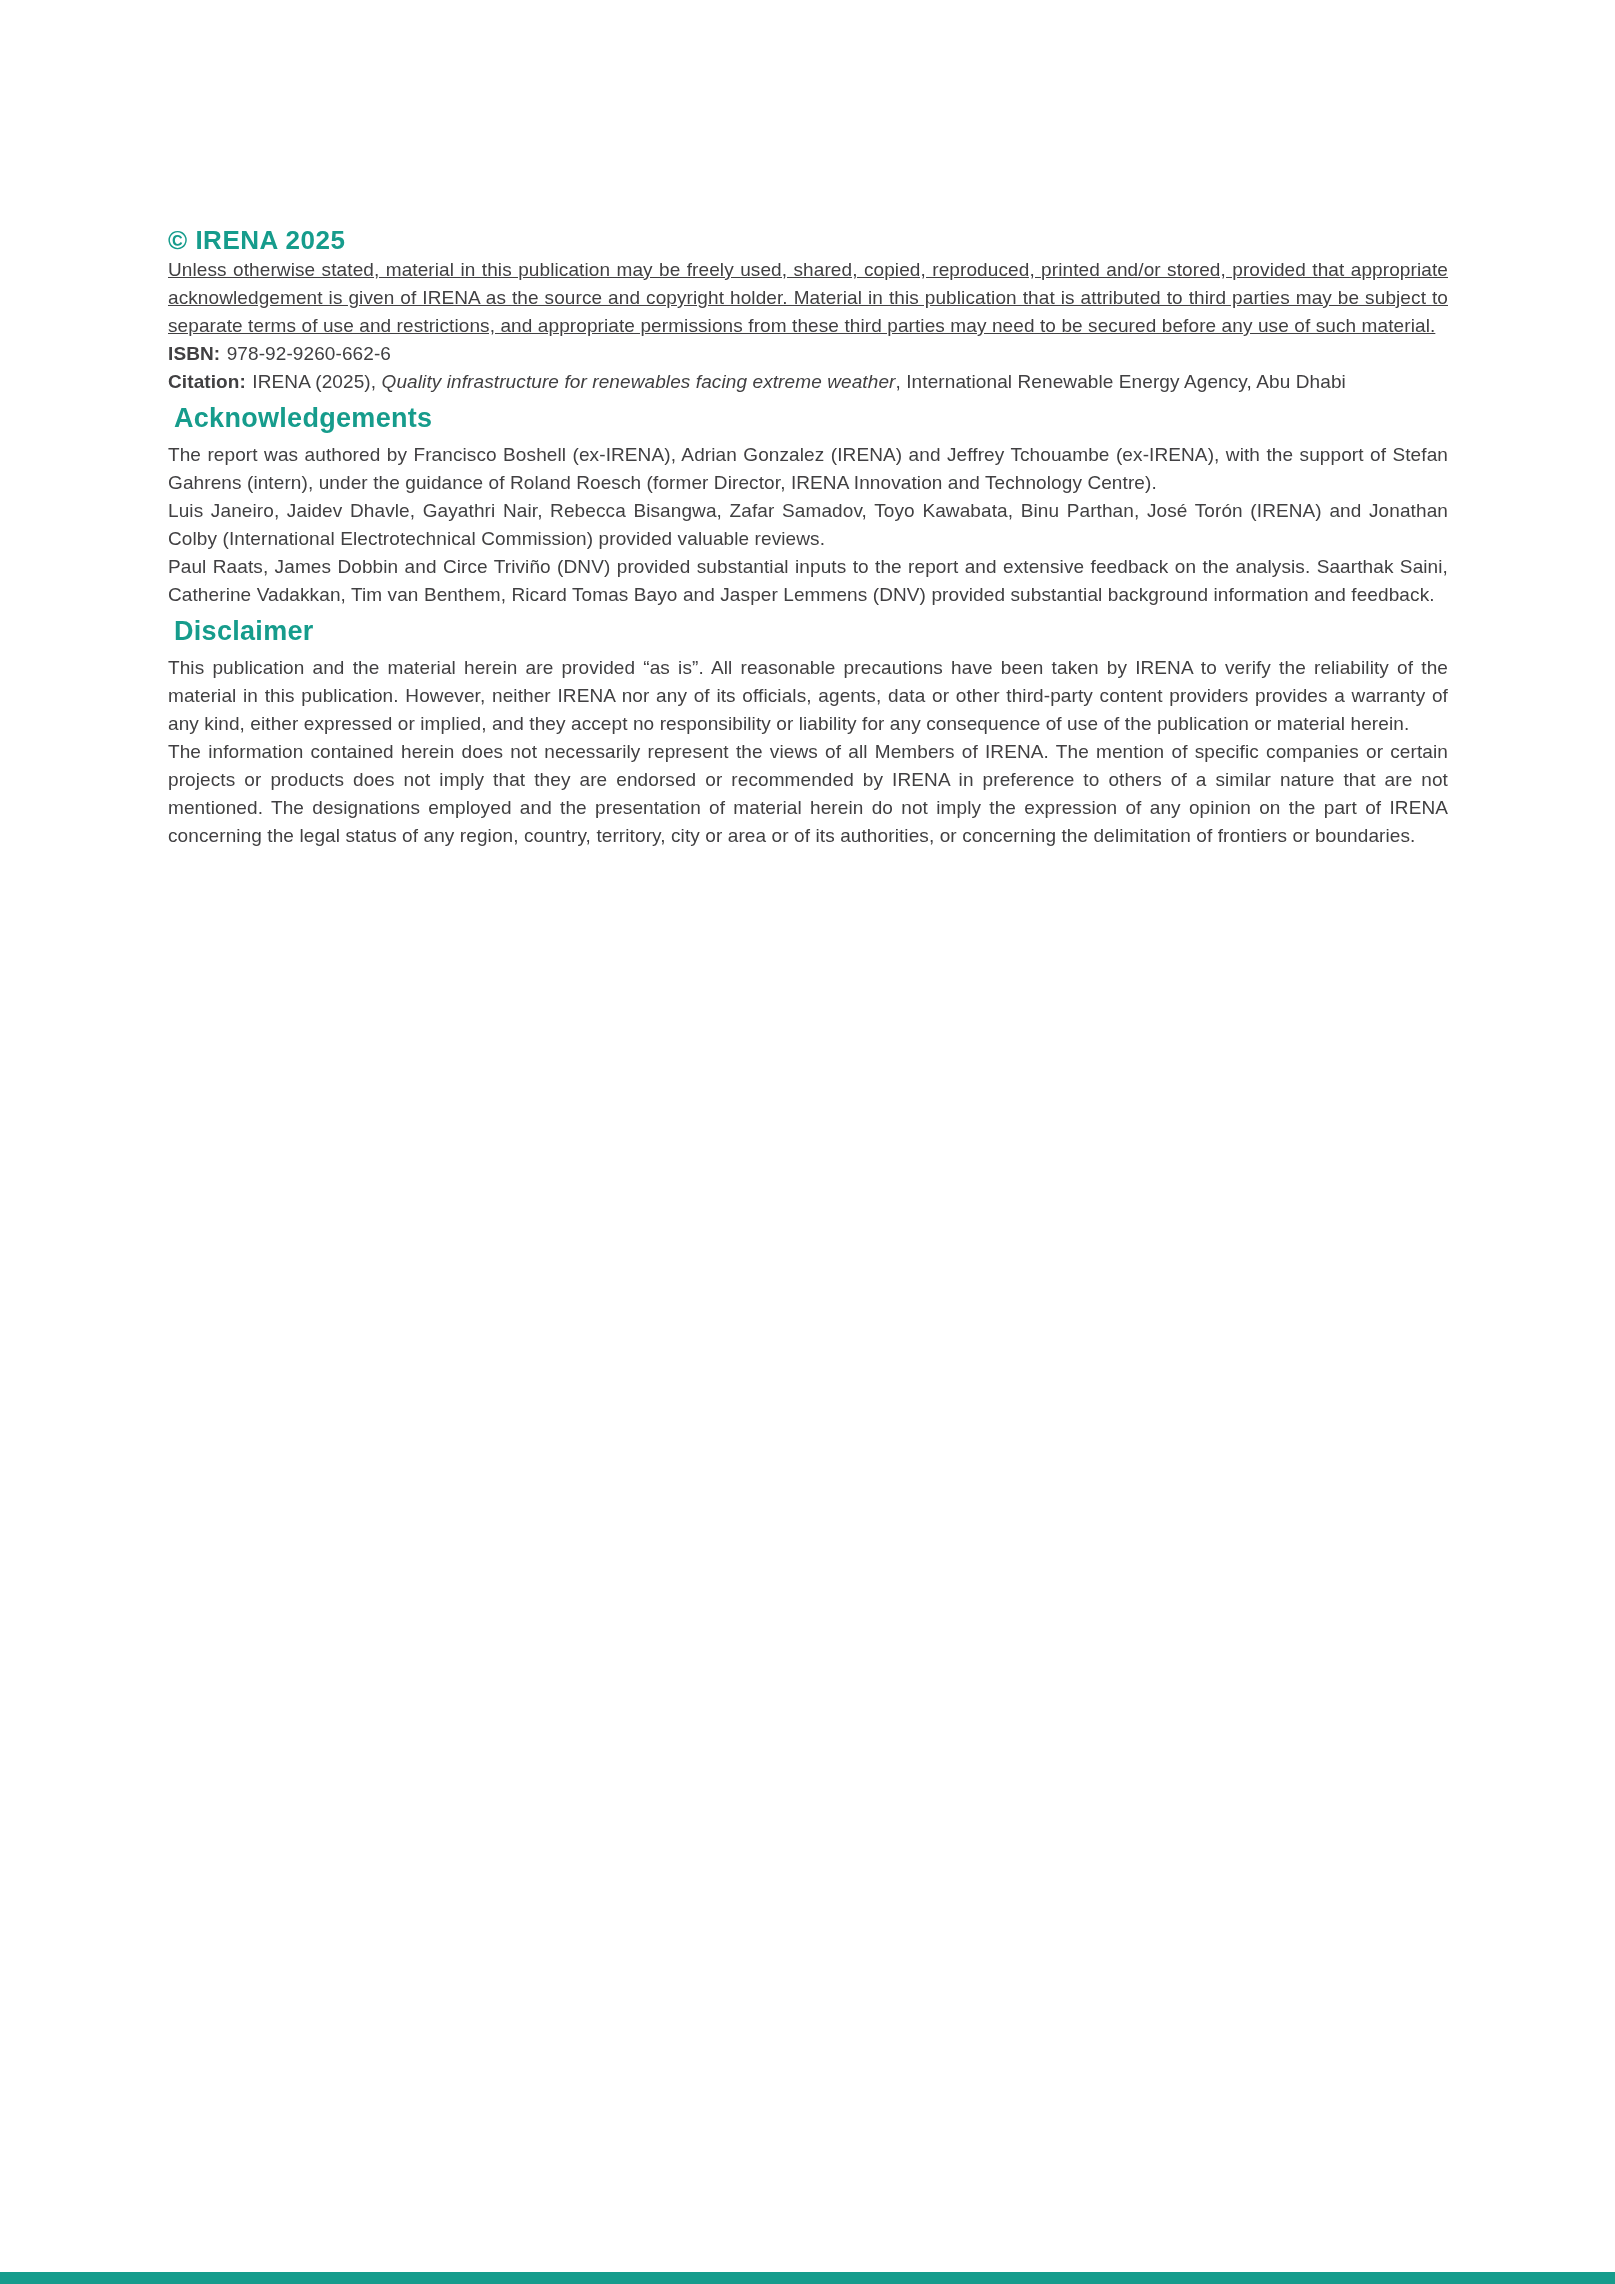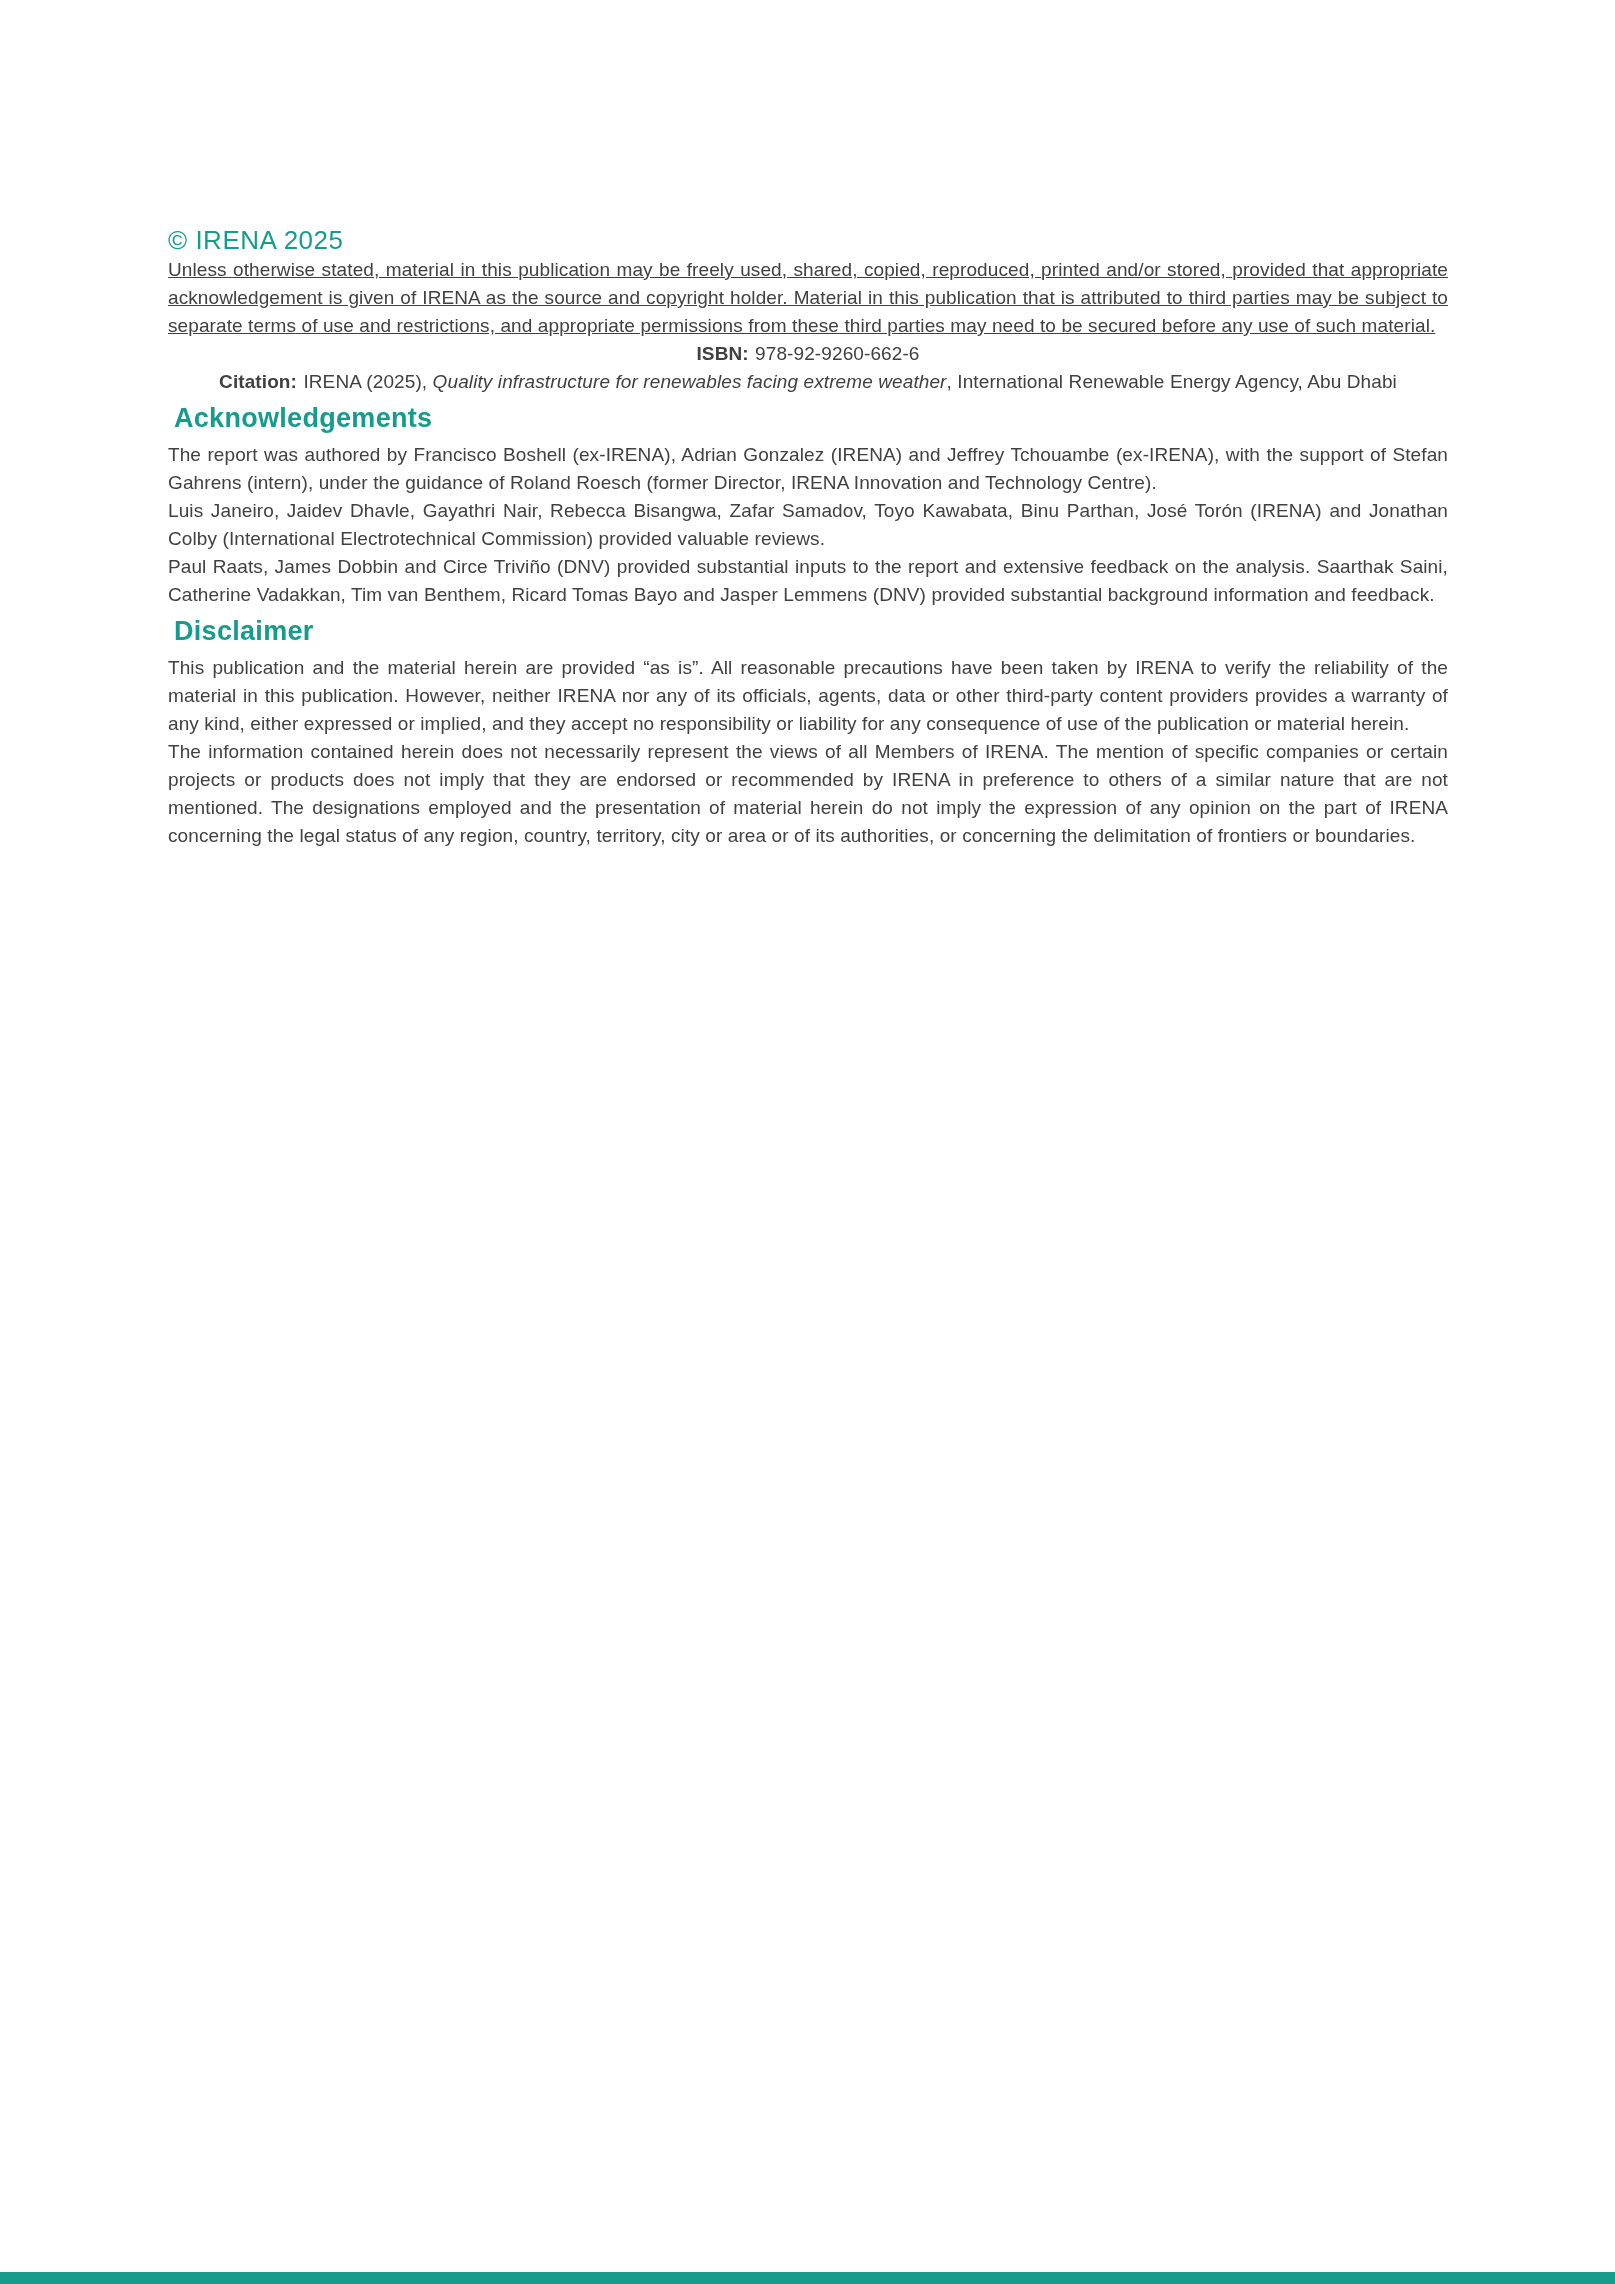--- a/index.html
+++ b/index.html
@@ -16,41 +16,41 @@
   .content {
     position: absolute;
     left: 168px;
     top: 0;
     width: 1280px;
   }
   h1.copyright-heading {
     margin: 225px 0 0 0;
     font-size: 26px;
     line-height: 31px;
-    font-weight: normal;
+    font-weight: bold;
     letter-spacing: 0.5px;
     color: var(--accent, #169c8c);
   }
   h2.section-heading {
     font-size: 27px;
     line-height: 33px;
     font-weight: bold;
     letter-spacing: 0.3px;
     color: var(--accent, #169c8c);
     margin: 6px;
   }
   p.body-text {
     font-size: 19px;
     line-height: 28px;
     margin: 0;
     text-align: justify;
     letter-spacing: 0.1px;
     color: #414042;
   }
-  p.meta-line { text-align: center; }
+  p.meta-line { text-align: left; }
   .meta-line strong { margin-right: 6.4px; }
   em.cite-title { font-style: italic; }
   
   .p-copy { margin-top: 27px; text-decoration: underline; }
   .p-isbn { margin-top: 26px; }
   .p-cite { margin-top: 23px; }
   .h2-ack { margin-top: 22px; }
   .p-a0 { margin-top: 24.5px; }
   .p-a1 { margin-top: 16.4px; }
   .p-a2 { margin-top: 22px; }

